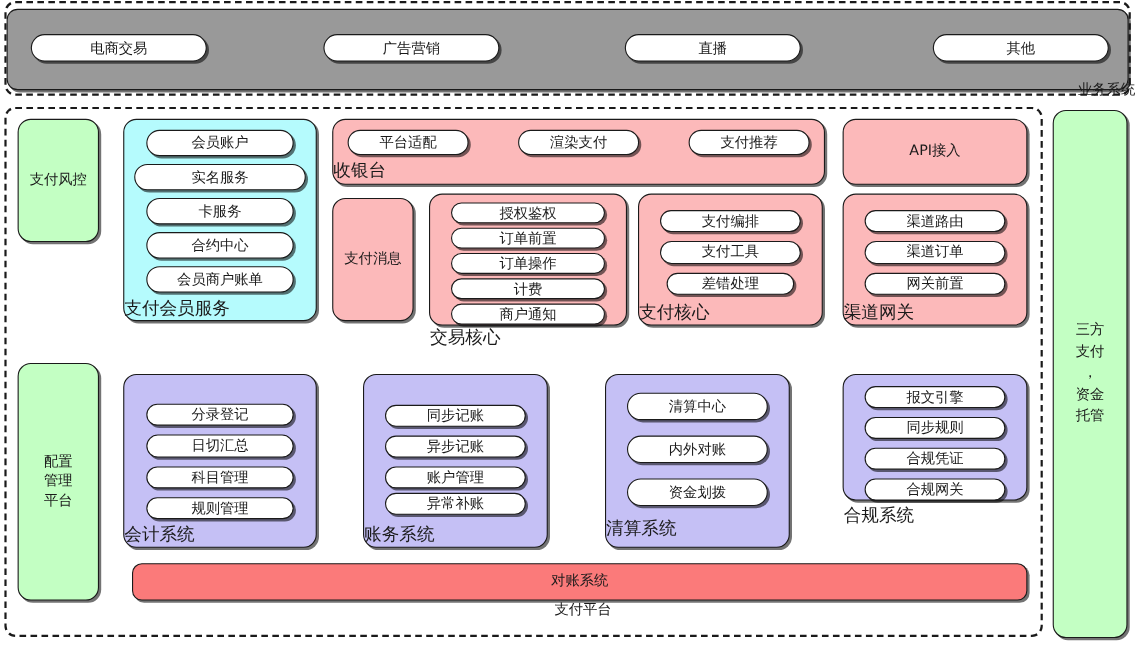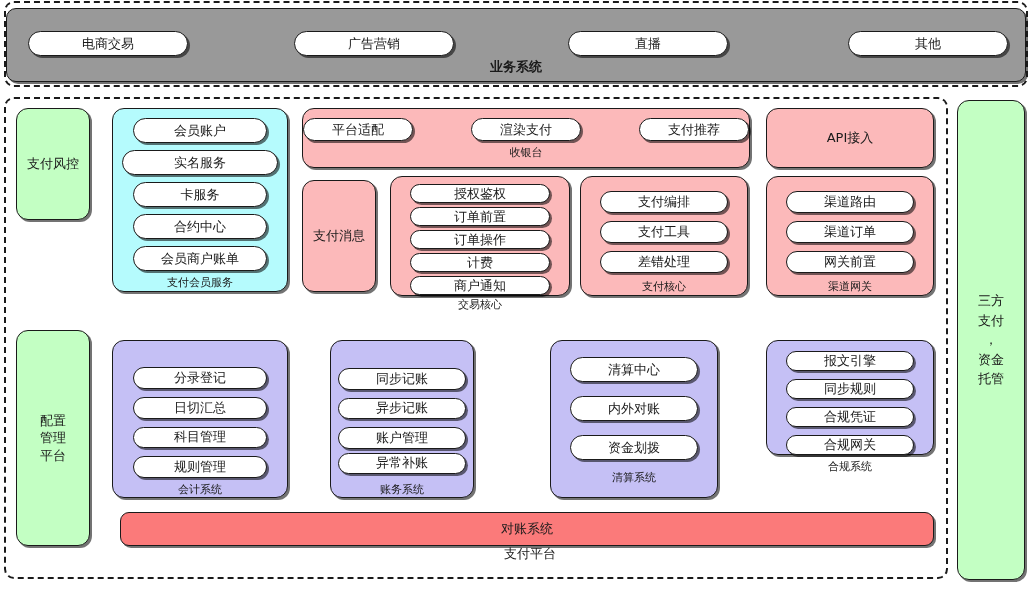--- a/index.html
+++ b/index.html
@@ -27,22 +27,21 @@
     border:1.6px solid #1a1a1a;
     border-radius:12px;
     box-shadow:2px 2px 0 rgba(0,0,0,0.55);
     box-sizing:border-box;
     position:absolute;
     display:flex;
     flex-direction:column;
     align-items:center;
   }
   .group-title{
-    font-size:11px;
-    text-align:center;
+    font-size:16px;
     width:100%;
   }
   .solo{
     border:1.6px solid #1a1a1a;
     border-radius:12px;
     box-shadow:2px 2px 0 rgba(0,0,0,0.55);
     box-sizing:border-box;
     position:absolute;
     display:flex;align-items:center;justify-content:center;
     font-size:13px;
@@ -62,21 +61,21 @@
     background:#999999;
     border:1.6px solid #1a1a1a;
     border-radius:10px;
     box-shadow:2px 2px 0 rgba(0,0,0,0.55);
     box-sizing:border-box;
   }
   .biz-pill{
     position:absolute;top:31px;height:25px;width:160px;border-radius:13px;
   }
   .biz-label{
-    position:absolute;left:0;right:0;top:58px;text-align:center;font-size:13px;font-weight:bold;
+    position:absolute;left:0;right:0;top:72px;text-align:right;font-size:13px;
   }
   .outer-dashed{
     position:absolute;left:4px;top:1px;width:1024px;height:86px;
     border:2px dashed #1a1a1a;border-radius:10px;box-sizing:border-box;
     pointer-events:none;
   }
 
   
   .platform-dashed{
     position:absolute;left:4px;top:97px;width:944px;height:482px;
@@ -114,21 +113,21 @@
   <div class="group cyan" style="left:112px;top:108px;width:176px;height:184px;padding-top:9px;">
     <div class="pill" style="width:134px;height:25px;margin-bottom:7px;">会员账户</div>
     <div class="pill" style="width:156px;height:25px;margin-bottom:7px;">实名服务</div>
     <div class="pill" style="width:134px;height:25px;margin-bottom:7px;">卡服务</div>
     <div class="pill" style="width:134px;height:25px;margin-bottom:7px;">合约中心</div>
     <div class="pill" style="width:134px;height:25px;margin-bottom:4px;">会员商户账单</div>
     <div class="group-title">支付会员服务</div>
   </div>
 
   <div class="group pink" style="left:302px;top:108px;width:448px;height:60px;padding-top:9px;">
-    <div style="display:flex;justify-content:space-between;width:100%;">
+    <div style="display:flex;justify-content:center;width:100%;gap:45px;">
       <div class="pill" style="width:110px;height:23px;">平台适配</div>
       <div class="pill" style="width:110px;height:23px;">渲染支付</div>
       <div class="pill" style="width:110px;height:23px;">支付推荐</div>
     </div>
     <div class="group-title" style="margin-top:4px;">收银台</div>
   </div>
 
   <div class="solo pink" style="left:766px;top:108px;width:168px;height:60px;">API接入</div>
 
   <div class="solo pink" style="left:302px;top:180px;width:74px;height:112px;">支付消息</div>
@@ -138,40 +137,40 @@
     <div class="pill" style="width:140px;height:19px;margin-bottom:4px;">订单前置</div>
     <div class="pill" style="width:140px;height:19px;margin-bottom:4px;">订单操作</div>
     <div class="pill" style="width:140px;height:19px;margin-bottom:4px;">计费</div>
     <div class="pill" style="width:140px;height:19px;margin-bottom:2px;">商户通知</div>
     <div class="group-title">交易核心</div>
   </div>
 
   <div class="group pink" style="left:580px;top:176px;width:168px;height:120px;padding-top:14px;">
     <div class="pill" style="width:128px;height:22px;margin-bottom:8px;">支付编排</div>
     <div class="pill" style="width:128px;height:22px;margin-bottom:8px;">支付工具</div>
-    <div class="pill" style="width:128px;height:22px;margin-bottom:6px;">差错处理</div>
+    <div class="pill" style="width:116px;height:22px;margin-bottom:6px;">差错处理</div>
     <div class="group-title">支付核心</div>
   </div>
 
   <div class="group pink" style="left:766px;top:176px;width:168px;height:120px;padding-top:14px;">
     <div class="pill" style="width:128px;height:22px;margin-bottom:8px;">渠道路由</div>
     <div class="pill" style="width:128px;height:22px;margin-bottom:8px;">渠道订单</div>
     <div class="pill" style="width:128px;height:22px;margin-bottom:6px;">网关前置</div>
     <div class="group-title">渠道网关</div>
   </div>
 
   <div class="group purple" style="left:112px;top:340px;width:176px;height:158px;padding-top:26px;">
     <div class="pill" style="width:134px;height:24px;margin-bottom:8px;">分录登记</div>
     <div class="pill" style="width:134px;height:24px;margin-bottom:8px;">日切汇总</div>
     <div class="pill" style="width:134px;height:24px;margin-bottom:8px;">科目管理</div>
     <div class="pill" style="width:134px;height:24px;margin-bottom:4px;">规则管理</div>
     <div class="group-title">会计系统</div>
   </div>
 
-  <div class="group purple" style="left:330px;top:340px;width:144px;height:158px;padding-top:27px;">
+  <div class="group purple" style="left:330px;top:340px;width:168px;height:158px;padding-top:27px;">
     <div class="pill" style="width:128px;height:24px;margin-bottom:8px;">同步记账</div>
     <div class="pill" style="width:128px;height:24px;margin-bottom:8px;">异步记账</div>
     <div class="pill" style="width:128px;height:24px;margin-bottom:4px;">账户管理</div>
     <div class="pill" style="width:128px;height:24px;margin-bottom:8px;">异常补账</div>
     <div class="group-title">账务系统</div>
   </div>
 
   <div class="group purple" style="left:550px;top:340px;width:168px;height:158px;padding-top:16px;">
     <div class="pill" style="width:128px;height:25px;margin-bottom:14px;">清算中心</div>
     <div class="pill" style="width:128px;height:25px;margin-bottom:14px;">内外对账</div>

